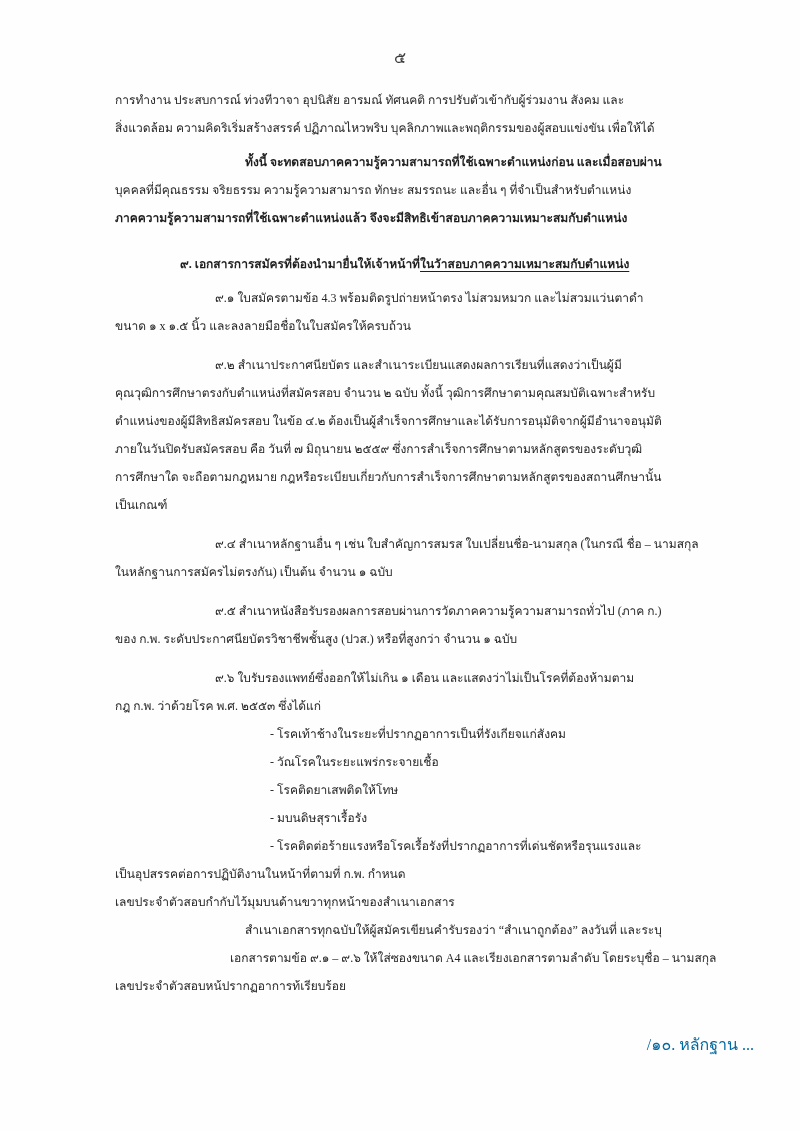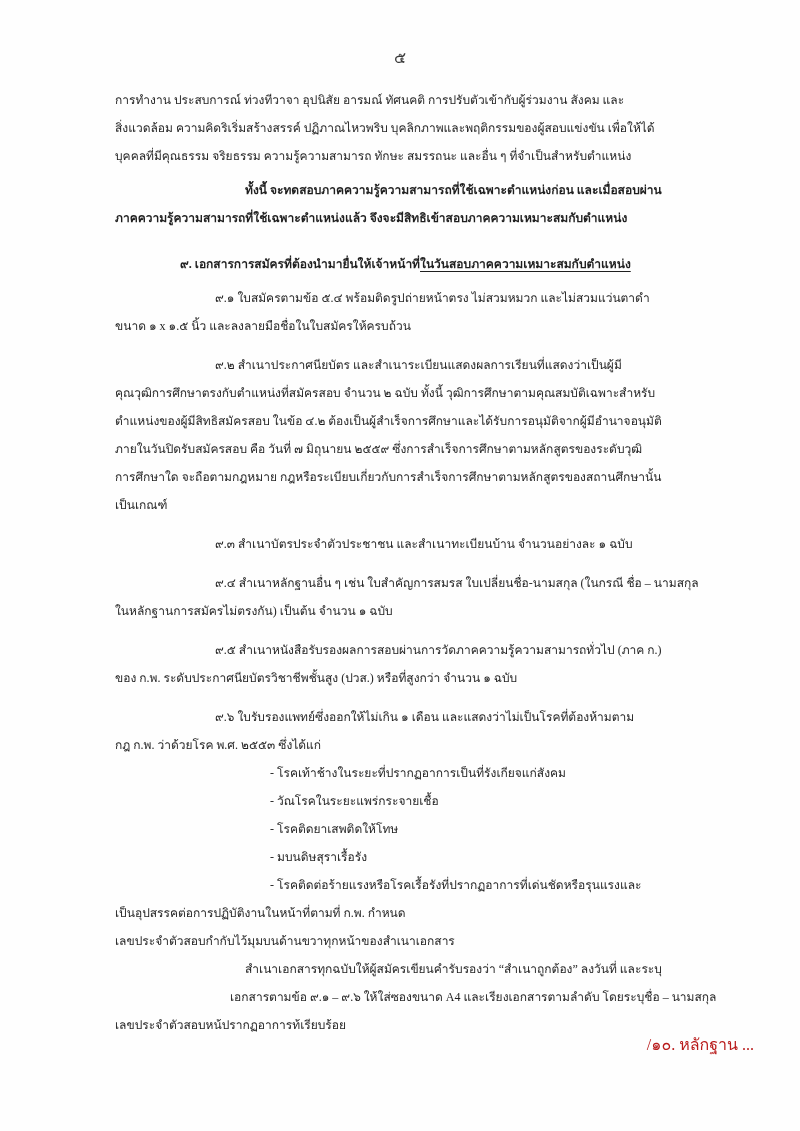--- a/index.html
+++ b/index.html
@@ -48,54 +48,53 @@
   .ind-para  { padding-left: 130px; }  
   .ind-doc   { padding-left: 115px; }  
   .ind-dash  { padding-left: 155px; }  
   .gap-sm { margin-top: 6px; }
   .gap-md { margin-top: 18px; }
   .footer-note {
     position: absolute;
     top: 1032px;
     right: 46px;
     font-size: 16px;
-    color: #b91c1c;
+    color: #0369a1;
   }
 </style>
 </head>
 <body>
 
 <div class="page">
 
   <div class="page-number">๕</div>
 
   <div class="content">
 
     <div class="line">การทำงาน ประสบการณ์ ท่วงทีวาจา อุปนิสัย อารมณ์ ทัศนคติ การปรับตัวเข้ากับผู้ร่วมงาน สังคม และ</div>
     <div class="line">สิ่งแวดล้อม ความคิดริเริ่มสร้างสรรค์ ปฏิภาณไหวพริบ บุคลิกภาพและพฤติกรรมของผู้สอบแข่งขัน เพื่อให้ได้</div>
+    <div class="line bold ind-para gap-sm">ทั้งนี้ จะทดสอบภาคความรู้ความสามารถที่ใช้เฉพาะตำแหน่งก่อน และเมื่อสอบผ่าน</div>
+
     <div class="line">บุคคลที่มีคุณธรรม จริยธรรม ความรู้ความสามารถ ทักษะ สมรรถนะ และอื่น ๆ ที่จำเป็นสำหรับตำแหน่ง</div>
-
-    <div class="line bold ind-para gap-sm">ทั้งนี้ จะทดสอบภาคความรู้ความสามารถที่ใช้เฉพาะตำแหน่งก่อน และเมื่อสอบผ่าน</div>
     <div class="line bold">ภาคความรู้ความสามารถที่ใช้เฉพาะตำแหน่งแล้ว จึงจะมีสิทธิเข้าสอบภาคความเหมาะสมกับตำแหน่ง</div>
 
     <div class="line bold ind-head gap-md">
-      <span>๙. เอกสารการสมัครที่ต้องนำมายื่นให้เจ้าหน้าที่</span><span class="u">ในวันสอบภาคความเหมาะสมกับตำแหน่ง</span>
+      <span>๙. เอกสารการสมัครที่ต้องนำมายื่นให้เจ้าหน้าที่</span><span class="u">ในวัาสอบภาคความเหมาะสมกับตำแหน่ง</span>
     </div>
 
-    <div class="line ind-item gap-sm">๙.๑ ใบสมัครตามข้อ ๕.๔ พร้อมติดรูปถ่ายหน้าตรง ไม่สวมหมวก และไม่สวมแว่นตาดำ</div>
+    <div class="line ind-item gap-sm">๙.๑ ใบสมัครตามข้อ 4.3 พร้อมติดรูปถ่ายหน้าตรง ไม่สวมหมวก และไม่สวมแว่นตาดำ</div>
     <div class="line">ขนาด ๑ x ๑.๕ นิ้ว  และลงลายมือชื่อในใบสมัครให้ครบถ้วน</div>
 
     <div class="line ind-item">๙.๒ สำเนาประกาศนียบัตร  และสำเนาระเบียนแสดงผลการเรียนที่แสดงว่าเป็นผู้มี</div>
     <div class="line">คุณวุฒิการศึกษาตรงกับตำแหน่งที่สมัครสอบ จำนวน ๒ ฉบับ ทั้งนี้ วุฒิการศึกษาตามคุณสมบัติเฉพาะสำหรับ</div>
     <div class="line">ตำแหน่งของผู้มีสิทธิสมัครสอบ ในข้อ ๔.๒ ต้องเป็นผู้สำเร็จการศึกษาและได้รับการอนุมัติจากผู้มีอำนาจอนุมัติ</div>
     <div class="line">ภายในวันปิดรับสมัครสอบ คือ วันที่ ๗ มิถุนายน ๒๕๕๙ ซึ่งการสำเร็จการศึกษาตามหลักสูตรของระดับวุฒิ</div>
     <div class="line">การศึกษาใด จะถือตามกฎหมาย กฎหรือระเบียบเกี่ยวกับการสำเร็จการศึกษาตามหลักสูตรของสถานศึกษานั้น</div>
     <div class="line">เป็นเกณฑ์</div>
 
-    <div class="line ind-item">๙.๓ สำเนาบัตรประจำตัวประชาชน และสำเนาทะเบียนบ้าน จำนวนอย่างละ ๑ ฉบับ</div>
 
     <div class="line ind-item">๙.๔ สำเนาหลักฐานอื่น ๆ เช่น ใบสำคัญการสมรส ใบเปลี่ยนชื่อ-นามสกุล (ในกรณี ชื่อ – นามสกุล</div>
     <div class="line">ในหลักฐานการสมัครไม่ตรงกัน) เป็นต้น จำนวน ๑ ฉบับ</div>
 
     <div class="line ind-item">๙.๕ สำเนาหนังสือรับรองผลการสอบผ่านการวัดภาคความรู้ความสามารถทั่วไป (ภาค ก.)</div>
     <div class="line">ของ ก.พ. ระดับประกาศนียบัตรวิชาชีพชั้นสูง (ปวส.) หรือที่สูงกว่า จำนวน ๑ ฉบับ</div>
 
     <div class="line ind-item">๙.๖ ใบรับรองแพทย์ซึ่งออกให้ไม่เกิน ๑ เดือน และแสดงว่าไม่เป็นโรคที่ต้องห้ามตาม</div>
     <div class="line">กฎ ก.พ. ว่าด้วยโรค พ.ศ. ๒๕๕๓ ซึ่งได้แก่</div>
 

